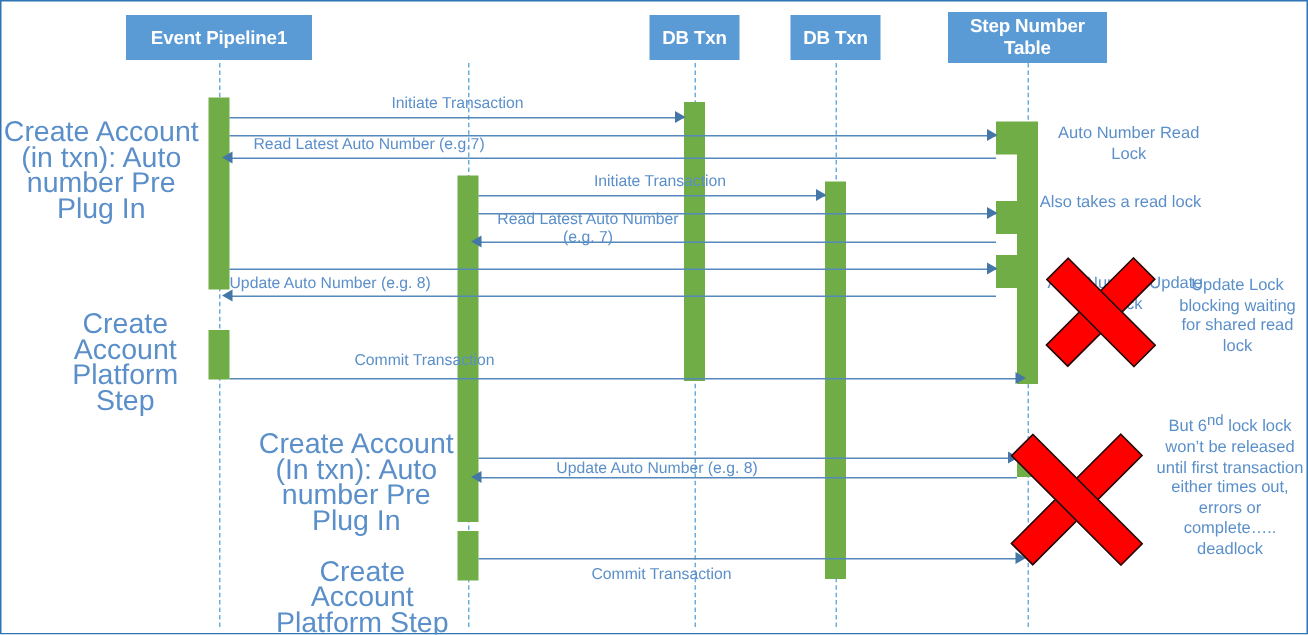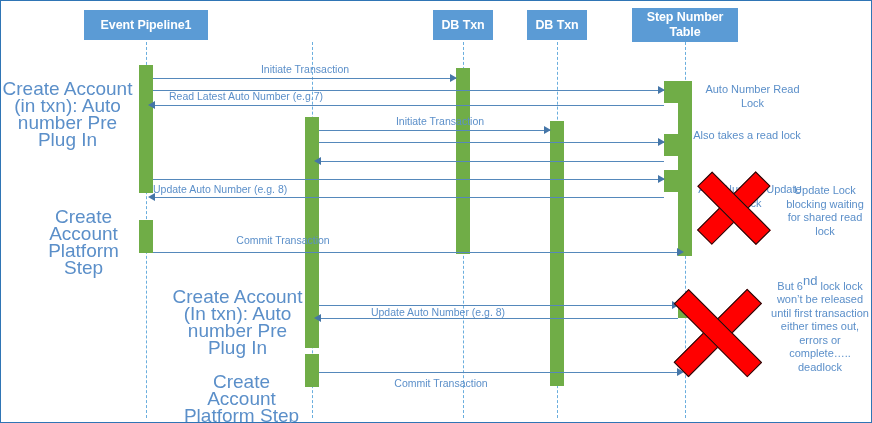--- a/index.html
+++ b/index.html
@@ -87,21 +87,21 @@
   .redx i{
     position:absolute;
     left:50%;top:50%;
     width:26%;height:118%;
     background:#FF0000;
     border:1px solid #111;
     box-sizing:border-box;
   }
   .redx i.a{ transform:translate(-50%,-50%) rotate(45deg); }
   .redx i.b{ transform:translate(-50%,-50%) rotate(-45deg); }
-  sup{ font-size:13px; vertical-align:super; }
+  sup{ font-size:10px; vertical-align:super; }
 </style>
 </head>
 <body>
 
 <div id="canvas">
 
   <div class="head" style="left:83px;top:9px;width:124px;height:30px;">
     <span>Event Pipeline1</span>
   </div>
   <div class="head" style="left:432px;top:9px;width:60px;height:30px;">
@@ -149,20 +149,21 @@
 
   <div class="msg" style="left:318px;top:129px;width:231px;"></div>
   <div class="arrow right" style="left:543px;top:125px;"></div>
   <div class="mlabel" style="left:334px;top:114px;width:210px;">Initiate Transaction</div>
 
   <div class="msg" style="left:318px;top:141px;width:345px;"></div>
   <div class="arrow right" style="left:657px;top:137px;"></div>
 
   <div class="msg" style="left:318px;top:160px;width:345px;"></div>
   <div class="arrow left" style="left:313px;top:156px;"></div>
+  <div class="mlabel wrap" style="left:320px;top:139px;width:142px;">Read Latest Auto Number (e.g. 7)</div>
 
   <div class="msg" style="left:152px;top:178px;width:511px;"></div>
   <div class="arrow right" style="left:657px;top:174px;"></div>
 
   <div class="msg" style="left:152px;top:196px;width:511px;"></div>
   <div class="arrow left" style="left:147px;top:192px;"></div>
   <div class="mlabel" style="left:152px;top:182px;width:272px;text-align:left;">Update Auto Number (e.g. 8)</div>
 
   <div class="msg" style="left:152px;top:251px;width:528px;"></div>
   <div class="arrow right" style="left:676px;top:247px;"></div>

